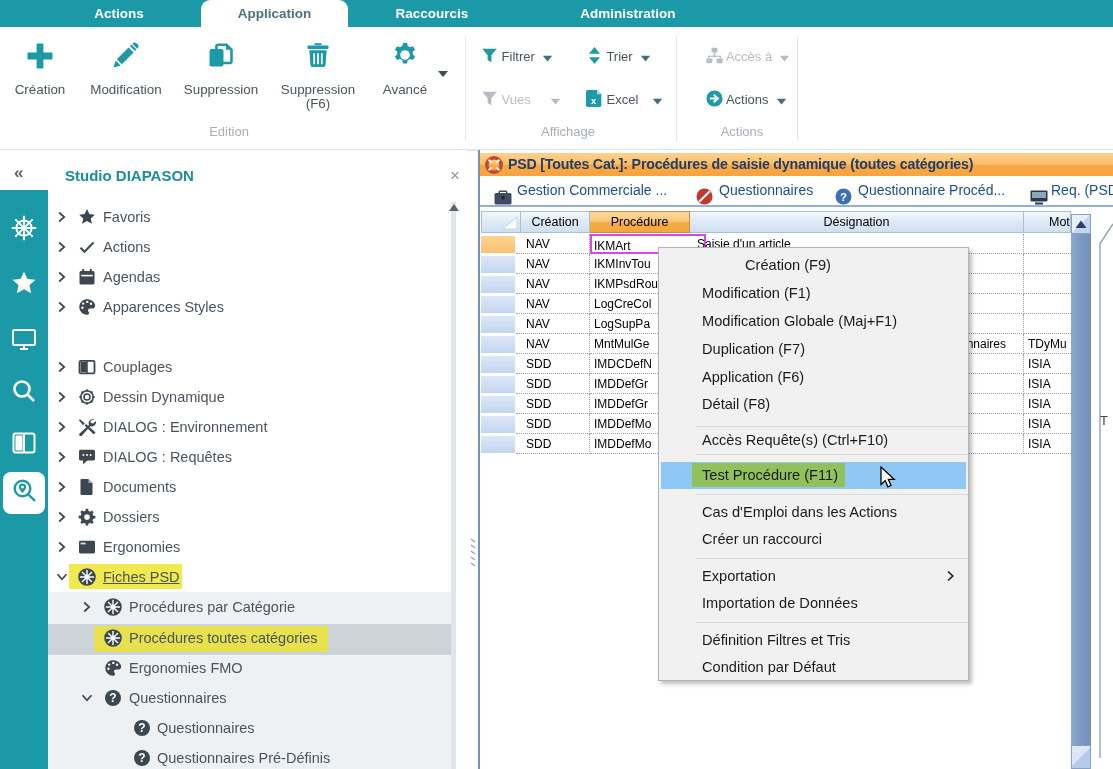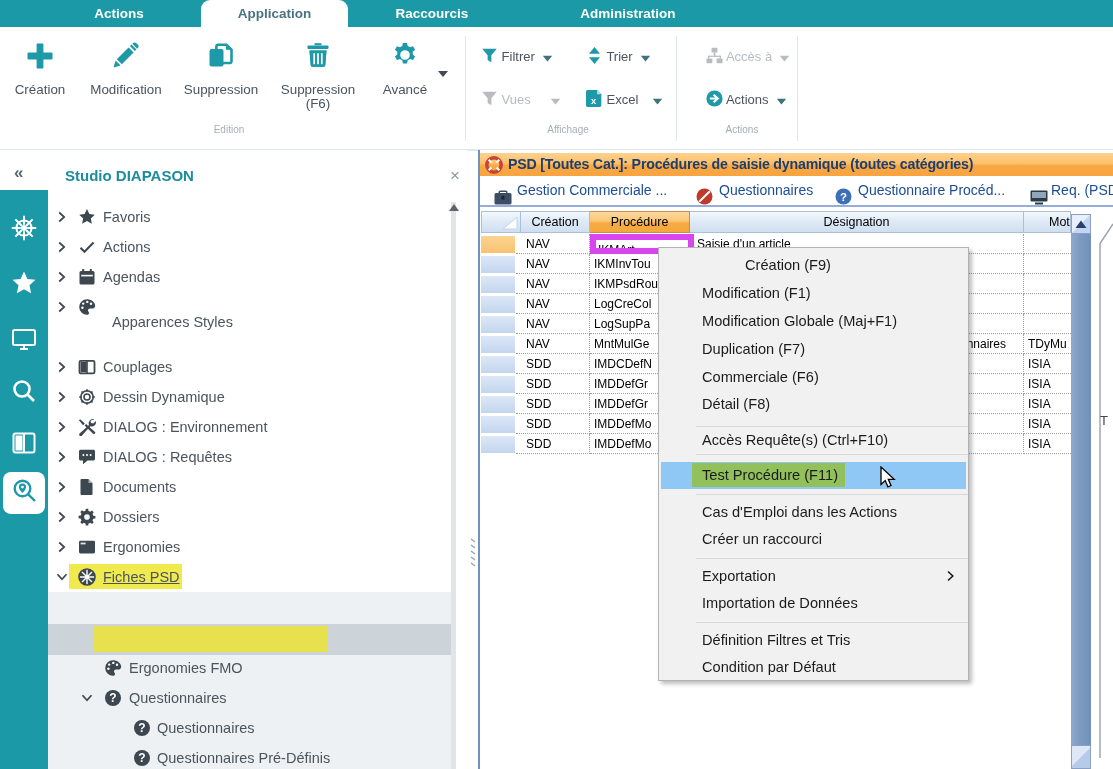--- a/index.html
+++ b/index.html
@@ -8,21 +8,21 @@
 .abs{position:absolute;}
 
 #topbar{left:0;top:0;width:1113px;height:27px;background:#1b99a6;}
 .toptab{position:absolute;top:0;height:27px;line-height:27px;color:#fff;font-weight:bold;font-size:13.5px;text-align:center;}
 #activetab{position:absolute;left:201px;top:0;width:147px;height:29px;background:#fff;border-radius:9px 9px 0 0;
   color:#4a7382;font-weight:bold;font-size:13.5px;text-align:center;line-height:27px;}
 
 #ribbon{left:0;top:27px;width:1113px;height:122px;background:#fff;border-bottom:2px solid #dde7ee;}
 .bigbtn{position:absolute;top:40px;text-align:center;color:#4b545c;font-size:13.4px;}
 .bigbtn .lbl{margin-top:10px;line-height:14px;}
-.grplbl{position:absolute;top:124px;color:#a7aeb5;font-size:10px;text-align:center;}
+.grplbl{position:absolute;top:124px;color:#a7aeb5;font-size:13px;text-align:center;}
 .vsep{position:absolute;top:36px;height:105px;width:1px;background:#e3e8ec;}
 .smallbtn{position:absolute;height:20px;font-size:13px;color:#4b545c;white-space:nowrap;}
 .smallbtn svg{vertical-align:-3px;}
 .dis{color:#b6bcc2;}
 .caret{display:inline-block;margin-left:7px;vertical-align:2px;}
 
 #lefthead{left:0;top:150px;width:467px;height:40px;background:#fff;}
 #strip{left:0;top:190px;width:48px;height:579px;background:#1b99a6;}
 .stripico{position:absolute;left:11px;}
 #treearea{left:48px;top:190px;width:419px;height:579px;background:#fff;}
@@ -341,21 +341,21 @@
       </svg>
       <div class="tlabel" style="left:55px;">Agendas</div>
     </div>
   <div class="trow" style="top:102px;">
       <svg class="tchev" style="left:8px;" width="12" height="12">
         <use href="#i-chevR"></use>
       </svg>
       <svg class="ticon" style="left:30px;" width="18" height="18">
         <use href="#i-palette"></use>
       </svg>
-      <div class="tlabel" style="left:64px;margin-top:15px;">Apparences Styles</div>
+      <div class="tlabel" style="left:55px;">Apparences Styles</div>
     </div>
   <div class="trow" style="top:162px;">
       <svg class="tchev" style="left:8px;" width="12" height="12">
         <use href="#i-chevR"></use>
       </svg>
       <svg class="ticon" style="left:30px;" width="18" height="18">
         <use href="#i-cols"></use>
       </svg>
       <div class="tlabel" style="left:55px;">Couplages</div>
     </div>
@@ -414,20 +414,35 @@
       <div class="tlabel" style="left:55px;">Ergonomies</div>
     </div>
   <div class="trow" style="top:372px;">
       <svg class="tchev" style="left:8px;" width="12" height="12">
         <use href="#i-chevD"></use>
       </svg>
       <svg class="ticon" style="left:30px;" width="18" height="18">
         <use href="#i-psd"></use>
       </svg>
       <div class="tlabel" style="left:55px;text-decoration:underline;">Fiches PSD</div>
+    </div>
+  <div class="trow" style="top:402px;">
+      <svg class="tchev" style="left:33px;" width="12" height="12">
+        <use href="#i-chevR"></use>
+      </svg>
+      <svg class="ticon" style="left:56px;" width="18" height="18">
+        <use href="#i-psd"></use>
+      </svg>
+      <div class="tlabel" style="left:81px;">Procédures par Catégorie</div>
+    </div>
+  <div class="trow" style="top:433px;">
+      <svg class="ticon" style="left:56px;" width="18" height="18">
+        <use href="#i-psd"></use>
+      </svg>
+      <div class="tlabel" style="left:81px;">Procédures toutes catégories</div>
     </div>
   <div class="trow" style="top:463px;">
       <svg class="ticon" style="left:56px;" width="18" height="18">
         <use href="#i-palette"></use>
       </svg>
       <div class="tlabel" style="left:81px;">Ergonomies FMO</div>
     </div>
   <div class="trow" style="top:493px;">
       <svg class="tchev" style="left:33px;" width="12" height="12">
         <use href="#i-chevD"></use>
@@ -518,21 +533,21 @@
   <div class="cell" style="left:516px;top:254px;width:74px;padding-left:10px;">NAV</div>
   <div class="cell" style="left:516px;top:274px;width:74px;padding-left:10px;">NAV</div>
   <div class="cell" style="left:516px;top:294px;width:74px;padding-left:10px;">NAV</div>
   <div class="cell" style="left:516px;top:314px;width:74px;padding-left:10px;">NAV</div>
   <div class="cell" style="left:516px;top:334px;width:74px;padding-left:10px;">NAV</div>
   <div class="cell" style="left:516px;top:354px;width:74px;padding-left:10px;">SDD</div>
   <div class="cell" style="left:516px;top:374px;width:74px;padding-left:10px;">SDD</div>
   <div class="cell" style="left:516px;top:394px;width:74px;padding-left:10px;">SDD</div>
   <div class="cell" style="left:516px;top:414px;width:74px;padding-left:10px;">SDD</div>
   <div class="cell" style="left:516px;top:434px;width:74px;padding-left:10px;">SDD</div>
-  <div class="cell" style="left:590px;top:234px;width:104px;border:6px solid #d946ef;padding-left:2px;">IKMArt</div>
+  <div class="cell" style="left:590px;top:234px;width:116px;border:2px solid #d946ef;padding-left:2px;">IKMArt</div>
   <div class="cell" style="left:590px;top:254px;width:100px;">IKMInvTou</div>
   <div class="cell" style="left:590px;top:274px;width:100px;">IKMPsdRou</div>
   <div class="cell" style="left:590px;top:294px;width:100px;">LogCreCol</div>
   <div class="cell" style="left:590px;top:314px;width:100px;">LogSupPa</div>
   <div class="cell" style="left:590px;top:334px;width:100px;">MntMulGe</div>
   <div class="cell" style="left:590px;top:354px;width:100px;">IMDCDefN</div>
   <div class="cell" style="left:590px;top:374px;width:100px;">IMDDefGr</div>
   <div class="cell" style="left:590px;top:394px;width:100px;">IMDDefGr</div>
   <div class="cell" style="left:590px;top:414px;width:100px;">IMDDefMo</div>
   <div class="cell" style="left:590px;top:434px;width:100px;">IMDDefMo</div>
@@ -570,21 +585,21 @@
 <svg class="abs" style="left:1091px;top:210px;" width="22" height="559" viewBox="0 0 22 559">
     <path d="M22 14 9 33.5V548" fill="none" stroke="#9aa2ac" stroke-width="1.4"></path>
   </svg>
 <div class="abs" style="left:1100px;top:413px;font-size:13px;color:#3c4750;">T</div>
 
 <div class="abs" id="cmenu">
   <div class="mi" style="top:9px;margin-left:43px;">Création (F9)</div>
   <div class="mi" style="top:37px;">Modification (F1)</div>
   <div class="mi" style="top:65px;">Modification Globale (Maj+F1)</div>
   <div class="mi" style="top:93px;">Duplication (F7)</div>
-  <div class="mi" style="top:121px;">Commerciale (F6)</div>
+  <div class="mi" style="top:121px;">Application (F6)</div>
   <div class="mi" style="top:148px;">Détail (F8)</div>
   <div class="msep" style="top:178px;"></div>
   <div class="mi" style="top:184px;">Accès Requête(s) (Ctrl+F10)</div>
   <div class="msep" style="top:206px;"></div>
   <div class="abs" style="left:2px;top:214px;width:305px;height:27px;background:#8fc7f5;"></div>
   <div class="abs" style="left:33px;top:215px;width:153px;height:24px;background:#92c15c;"></div>
   <div class="mi" style="top:219px;">Test Procédure (F11)</div>
   <div class="msep" style="top:246px;"></div>
   <div class="mi" style="top:256px;">Cas d'Emploi dans les Actions</div>
   <div class="mi" style="top:283px;">Créer un raccourci</div>

